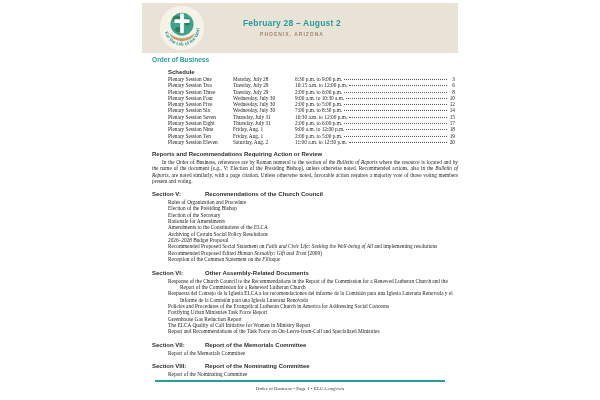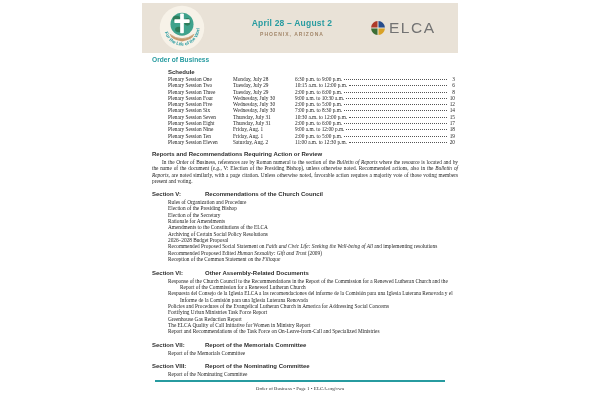--- a/index.html
+++ b/index.html
@@ -78,33 +78,24 @@
       <path d="M46,38 Q39,43.5 30,44" fill="none" stroke="#b08455" stroke-width="0.7"></path>
       <defs>
         <path id="arcPath" d="M7,30 A23,23 0 0 0 53,30"></path>
       </defs>
       <text font-family="Liberation Sans, sans-serif" font-size="6" font-weight="bold" style="fill:var(--teal)">
         <textPath href="#arcPath" startOffset="8%">For the Life of the World</textPath>
       </text>
     </svg>
 
     <div class="dates-col">
-      <div class="dates">April 28 – August 2</div>
+      <div class="dates">February 28 – August 2</div>
       <div class="loc">PHOENIX, ARIZONA</div>
     </div>
 
-    <div class="elca-logo">
-      <svg class="elca-emblem" viewBox="0 0 32 32" xmlns="http://www.w3.org/2000/svg">
-        <path class="q-tl" d="M15 15 L15 2.1 A14 14 0 0 0 2.1 15 Z"></path>
-        <path class="q-tr" d="M17 15 L17 2.1 A14 14 0 0 1 29.9 15 Z"></path>
-        <path class="q-bl" d="M15 17 L15 29.9 A14 14 0 0 1 2.1 17 Z"></path>
-        <path class="q-br" d="M17 17 L29.9 17 A14 14 0 0 1 17 29.9 Z"></path>
-      </svg>
-      <span class="elca-wordmark">ELCA</span>
-    </div>
   </div>
 
   <div class="content">
     <div class="doc-title">Order of Business</div>
 
     <div class="sched">
       <div class="sched-h">Schedule</div>
       <div class="stable">
           <div class="srow">
             <span class="c-session">Plenary Session One</span>

